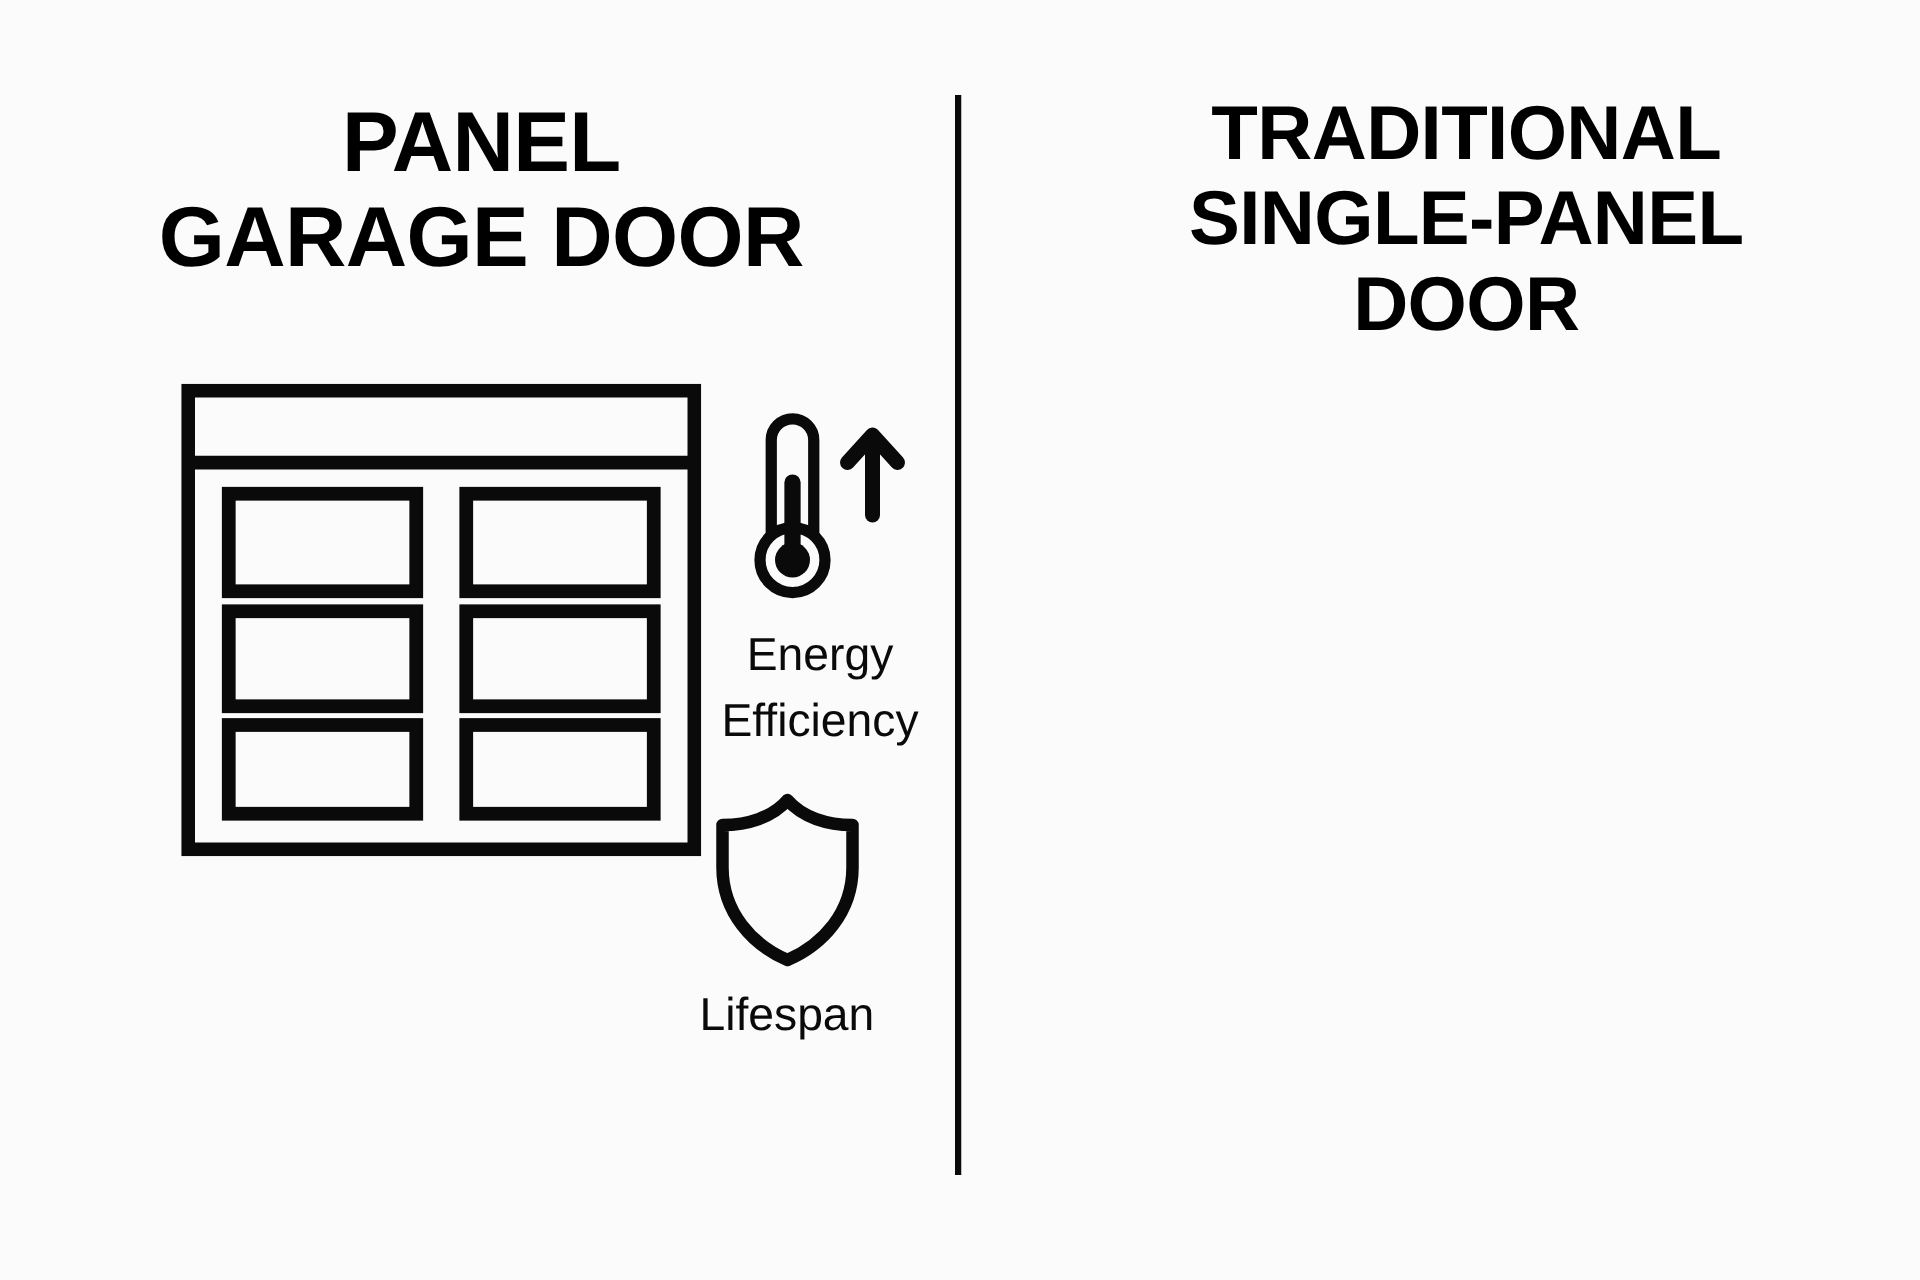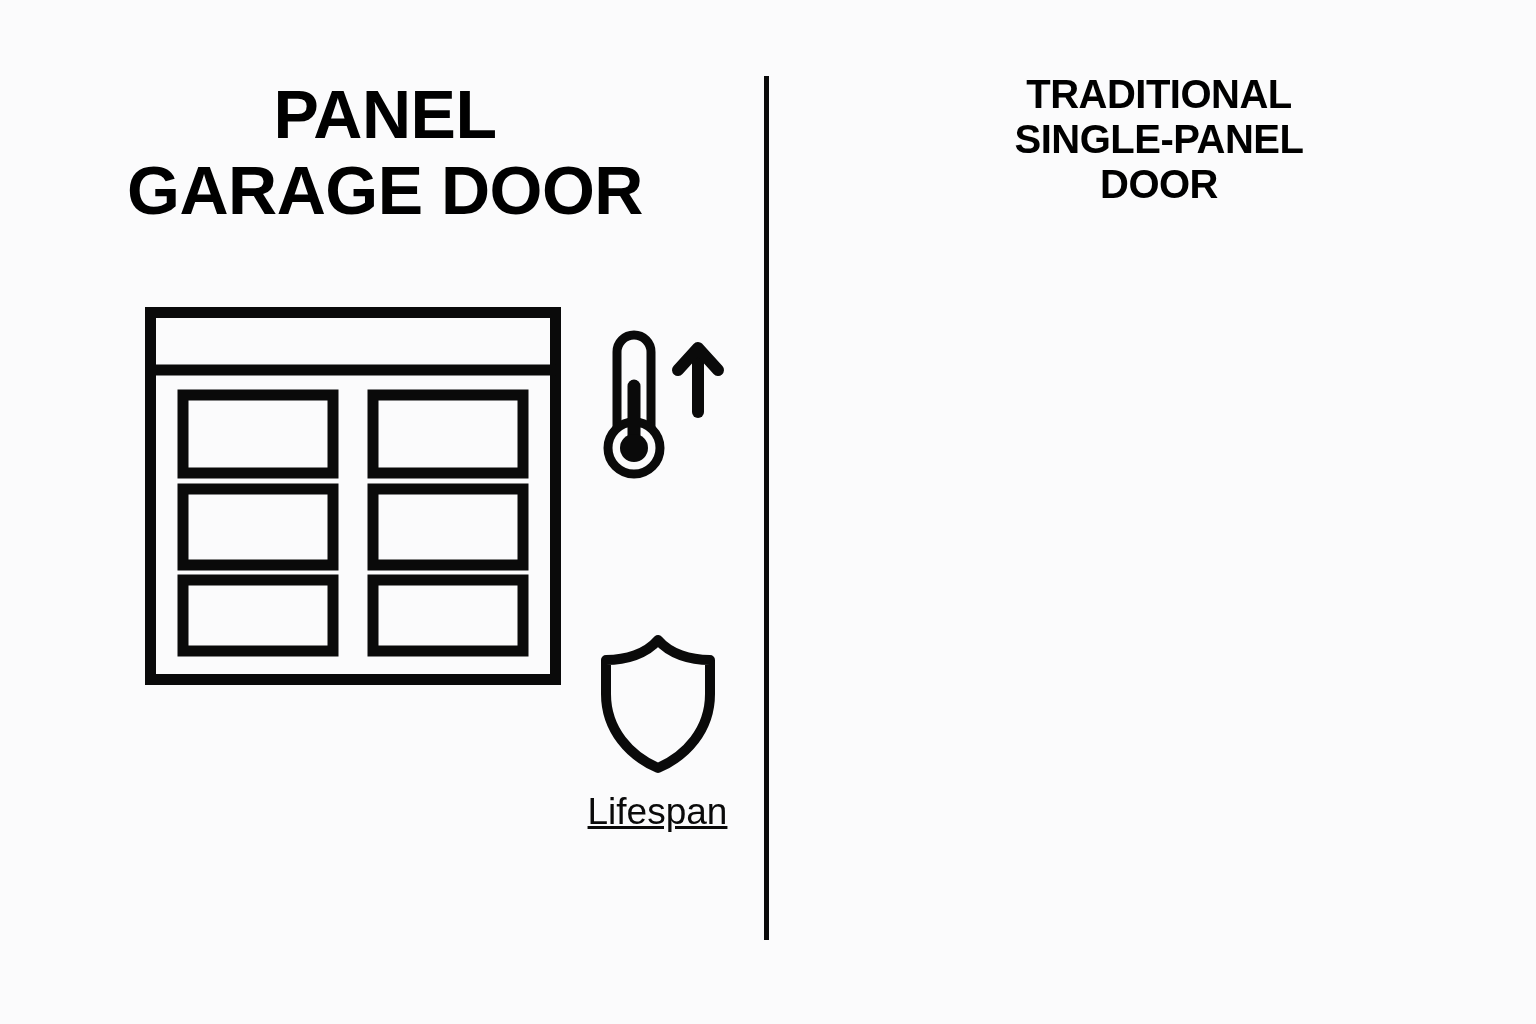--- a/index.html
+++ b/index.html
@@ -49,24 +49,24 @@
     color: #000000;
     white-space: pre-line;
   }
   .heading.left-heading {
     left: 40px;
     top: 76px;
     width: 690px;
     font-size: 68px;
   }
   .heading.right-heading {
-    left: 60px;
+    left: 74px;
     top: 72px;
     width: 660px;
-    font-size: 40px;
+    font-size: 61px;
   }
 
   
   .door {
     position: absolute;
   }
   .door svg { display: block; }
 
   .door.panel-door { left: 145px; top: 307px; }
 
@@ -88,21 +88,21 @@
     text-align: center;
     font-size: 37px;
     font-weight: 500;
     line-height: 1.42;
     color: #0a0a0a;
     white-space: pre-line;
   }
 
   
   .feature.energy-left   { left: 556px; top: 326px; width: 200px; }
-  .feature.lifespan-left { left: 560px; top: 630px; width: 195px; text-decoration: underline; }
+  .feature.lifespan-left { left: 532px; top: 630px; width: 195px; }
 </style>
 </head>
 <body>
 
 <div class="stage">
 
   <div class="column left">
 
     <div class="heading left-heading">PANEL
 GARAGE DOOR</div>
@@ -136,20 +136,22 @@
           <line x1="58" y1="60" x2="58" y2="116" stroke="#0a0a0a" stroke-width="13" stroke-linecap="round"></line>
 
           <circle cx="58" cy="122" r="14" fill="#0a0a0a"></circle>
 
           <g>
             <line x1="122" y1="86" x2="122" y2="24" stroke="#0a0a0a" stroke-width="12" stroke-linecap="round"></line>
             <path d="M102 44 L122 22 L142 44" stroke="#0a0a0a" stroke-width="12" stroke-linecap="round" stroke-linejoin="round" fill="none"></path>
           </g>
         </svg>
       </div>
+      <div class="caption">Energy
+Efficiency</div>
     </div>
 
     <div class="feature lifespan-left">
       <div class="glyph">
         <svg width="128" height="146" viewBox="0 0 128 146" fill="none" xmlns="http://www.w3.org/2000/svg">
           <path d="M64 10 C52 24 32 30 12 30 V64 C12 100 36 126 64 138 C92 126 116 100 116 64 V30 C96 30 76 24 64 10 Z" stroke="#0a0a0a" stroke-width="10" stroke-linejoin="round" fill="none"></path>
         </svg>
       </div>
       <div class="caption">Lifespan</div>
     </div>

